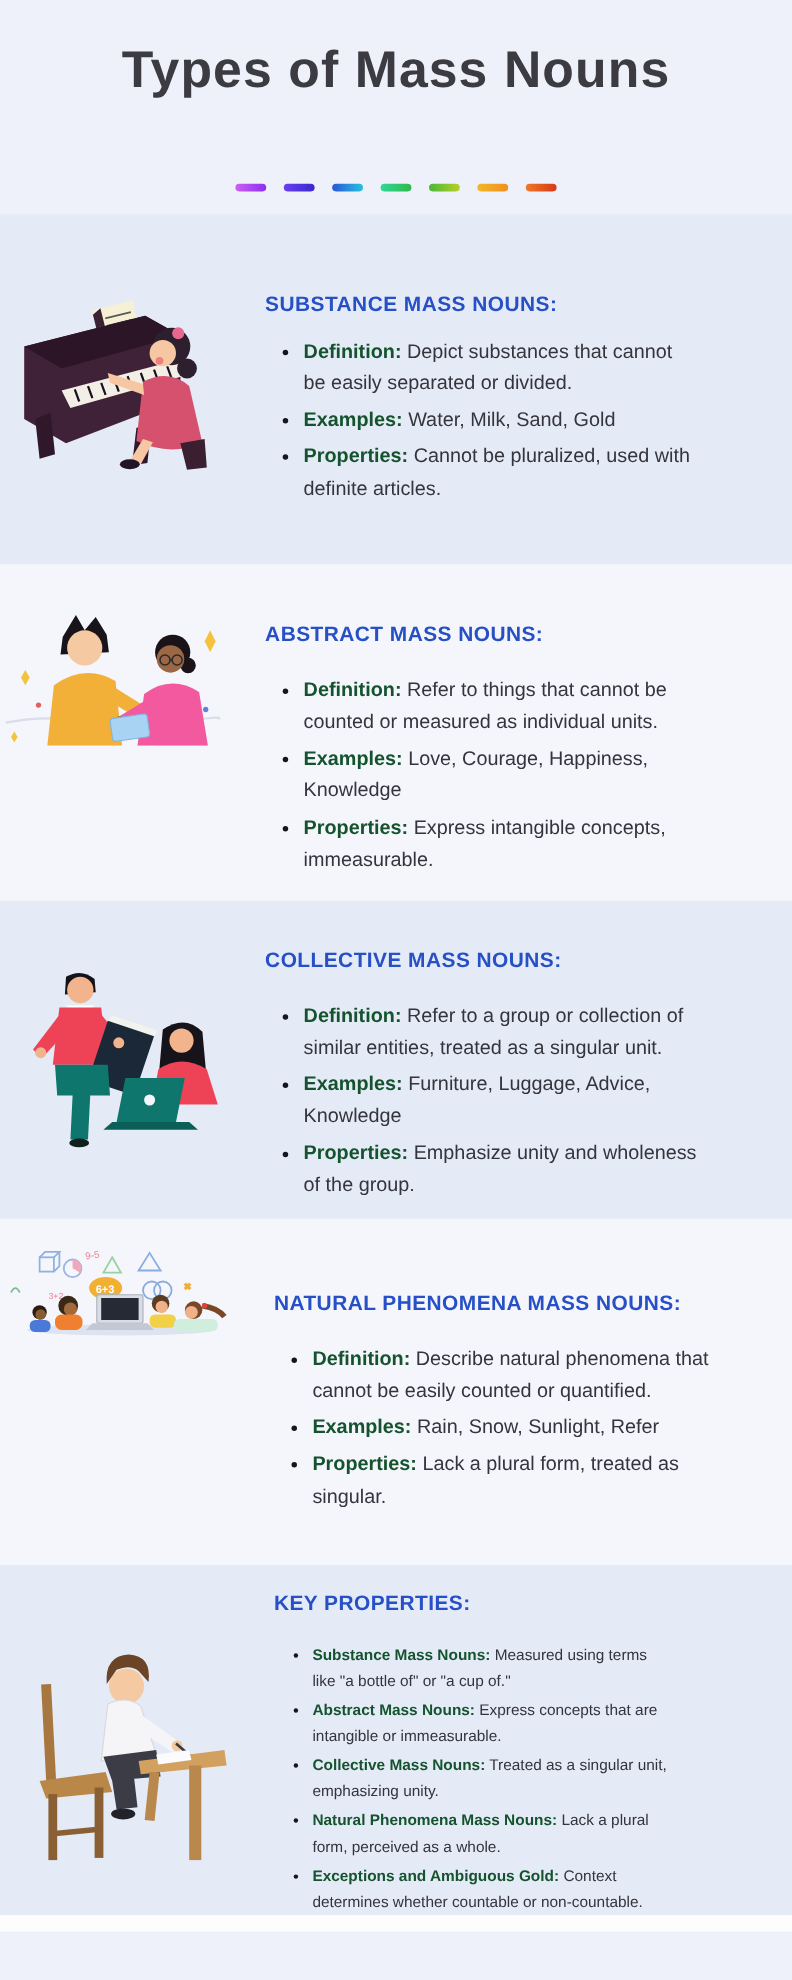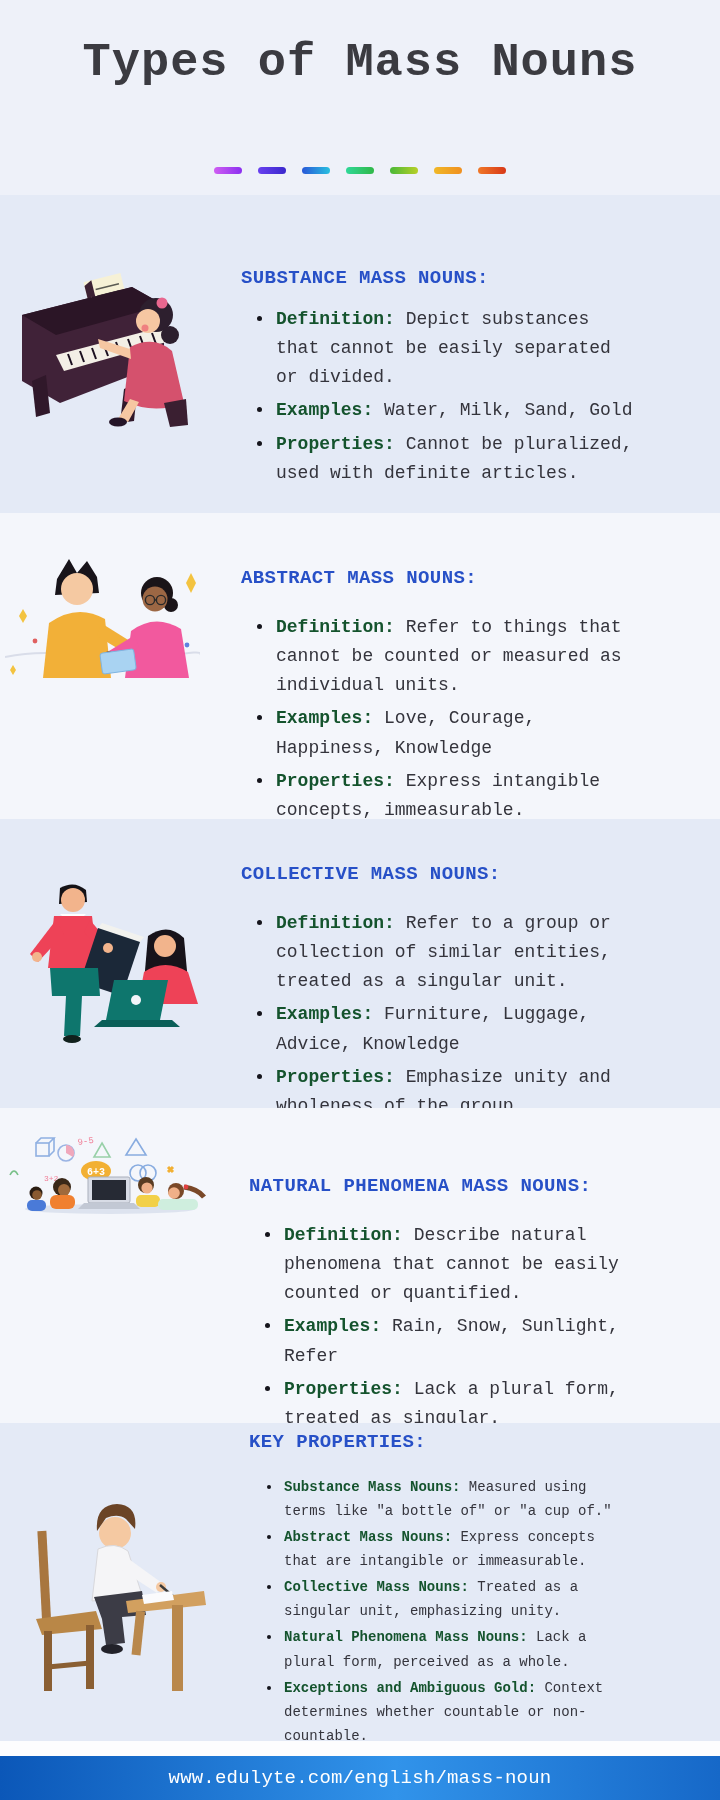--- a/index.html
+++ b/index.html
@@ -1,17 +1,17 @@
 <!DOCTYPE html>
 <html><head>
 <meta charset="utf-8">
 <style>
   html,body{margin:0;padding:0;}
   #canvas{position:relative;width:720px;height:1800px;overflow:hidden;
-          font-family:Liberation Mono, monospace;background:#eef1f9;}
+          font-family:Liberation Sans, sans-serif;background:#eef1f9;}
   .section{position:absolute;left:0;width:720px;}
   #sec-header{top:0;height:195px;background:#eef1f9;}
   #sec-substance{top:195px;height:318px;background:#e4eaf6;}
   #sec-abstract{top:513px;height:306px;background:#f4f6fb;}
   #sec-collective{top:819px;height:289px;background:#e4eaf6;}
   #sec-natural{top:1108px;height:315px;background:#f4f6fb;}
   #sec-key{top:1423px;height:318px;background:#e4eaf6;}
   #pre-footer-strip{top:1741px;height:15px;background:#fdfdfe;}
   #footer-bar{top:1756px;height:44px;
      background:linear-gradient(90deg,#0b57b8 0%,#3193ea 55%,#1668c8 100%);
@@ -22,21 +22,21 @@
   .divider{position:absolute;top:167px;left:0;width:720px;height:10px;
      display:flex;justify-content:center;gap:16px;}
   .dash{display:inline-block;width:28px;height:7px;border-radius:4px;}
   .content{position:absolute;margin-left:21px;}
   .content h2{margin:0 0 24px 0;font-size:19px;font-weight:700;color:#2750c7;letter-spacing:.4px;}
   #sec-substance .content{left:220px;top:72px;width:392px;}
   #sec-substance .content h2{margin-bottom:16px;}
   #sec-abstract .content{left:220px;top:54px;width:392px;}
   #sec-collective .content{left:220px;top:44px;width:402px;}
   #sec-natural .content{left:228px;top:67px;width:398px;}
-  #sec-key .content{left:228px;top:8px;width:364px;}
+  #sec-key .content{left:228px;top:25px;width:364px;}
   #sec-key .content h2{margin-bottom:22px;}
   ul{margin:0;padding-left:33px;list-style:disc;}
   li{padding-left:2px;margin-bottom:4px;font-size:18px;line-height:1.62;color:#34343c;}
   li::marker{color:#15151c;}
   li b{color:#14532d;font-weight:700;}
   #sec-key li{font-size:14px;line-height:1.72;margin-bottom:2px;}
   .illus{position:absolute;}
   svg{display:block;}
 </style>
 </head>
@@ -265,17 +265,14 @@
         <li><b>Abstract Mass Nouns:</b> <span>Express concepts that are intangible or immeasurable.</span></li>
         <li><b>Collective Mass Nouns:</b> <span>Treated as a singular unit, emphasizing unity.</span></li>
         <li><b>Natural Phenomena Mass Nouns:</b> <span>Lack a plural form, perceived as a whole.</span></li>
         <li><b>Exceptions and Ambiguous Gold:</b> <span>Context determines whether countable or non-countable.</span></li>
       </ul>
     </div>
   </div>
 
   <div class="section" id="pre-footer-strip"></div>
 
-  <div class="section" id="footer-bar">
-    <span class="url">www.edulyte.com/english/mass-noun</span>
-  </div>
 
 </div>
 
 </body></html>

